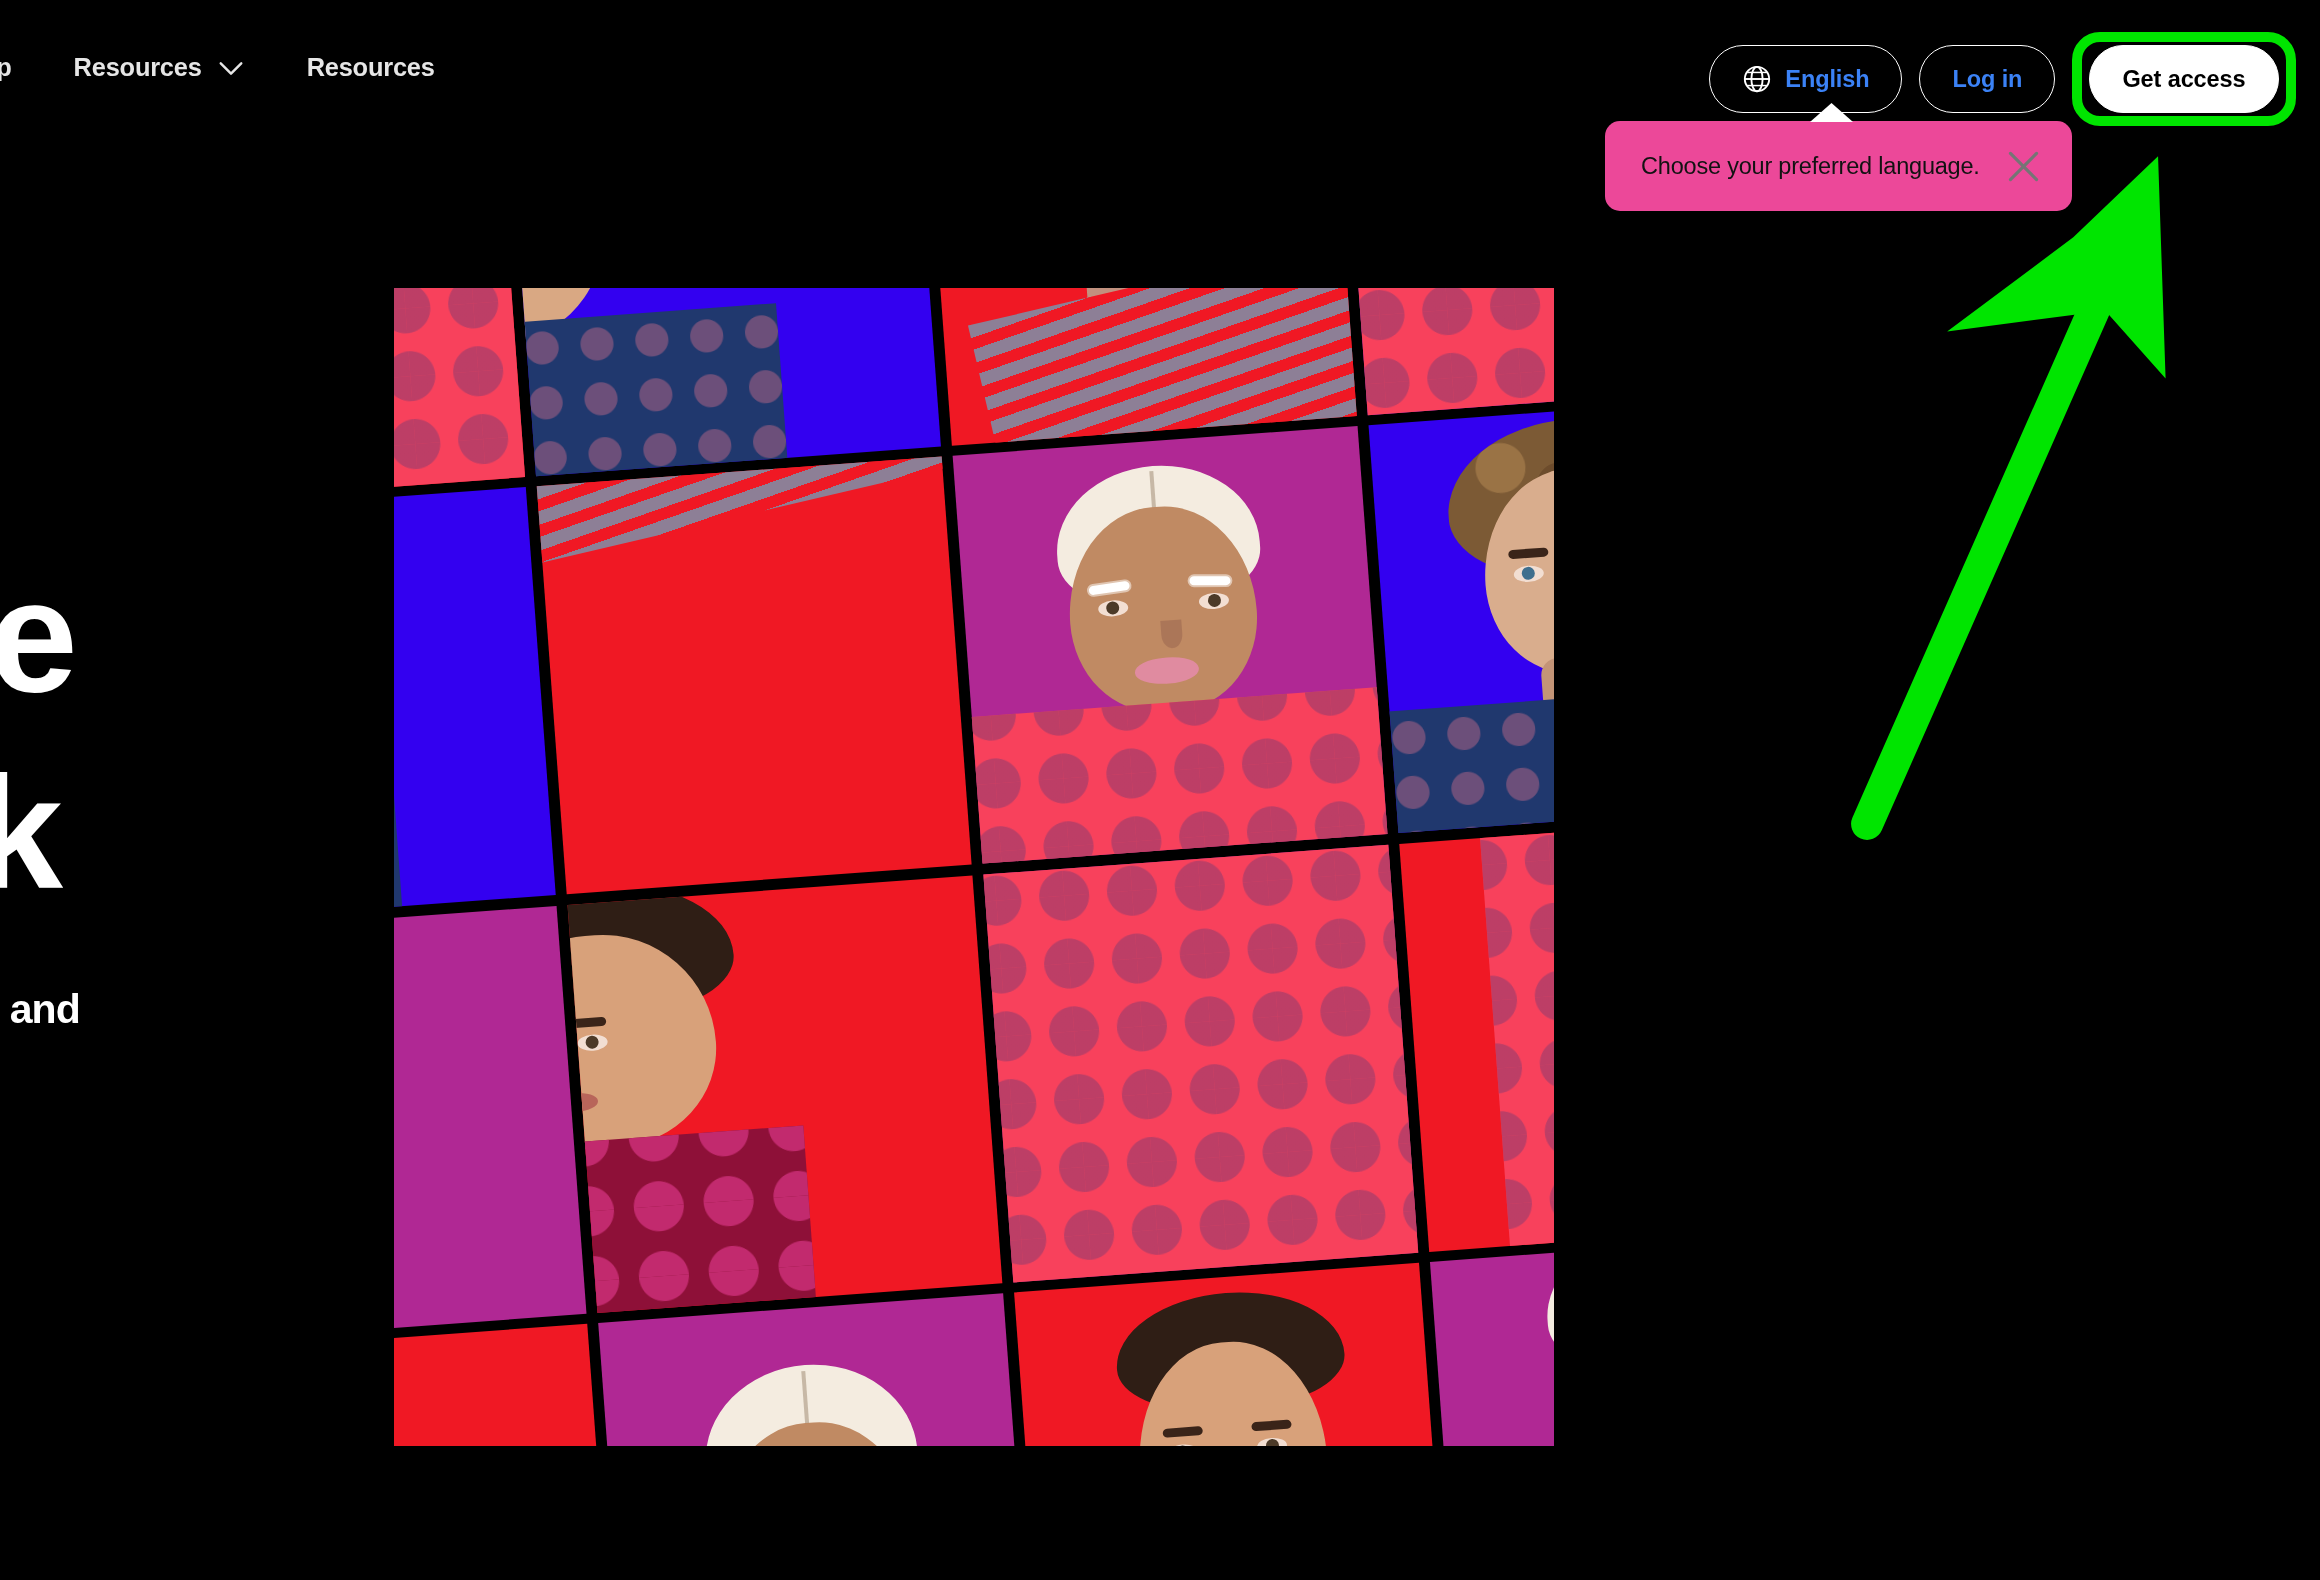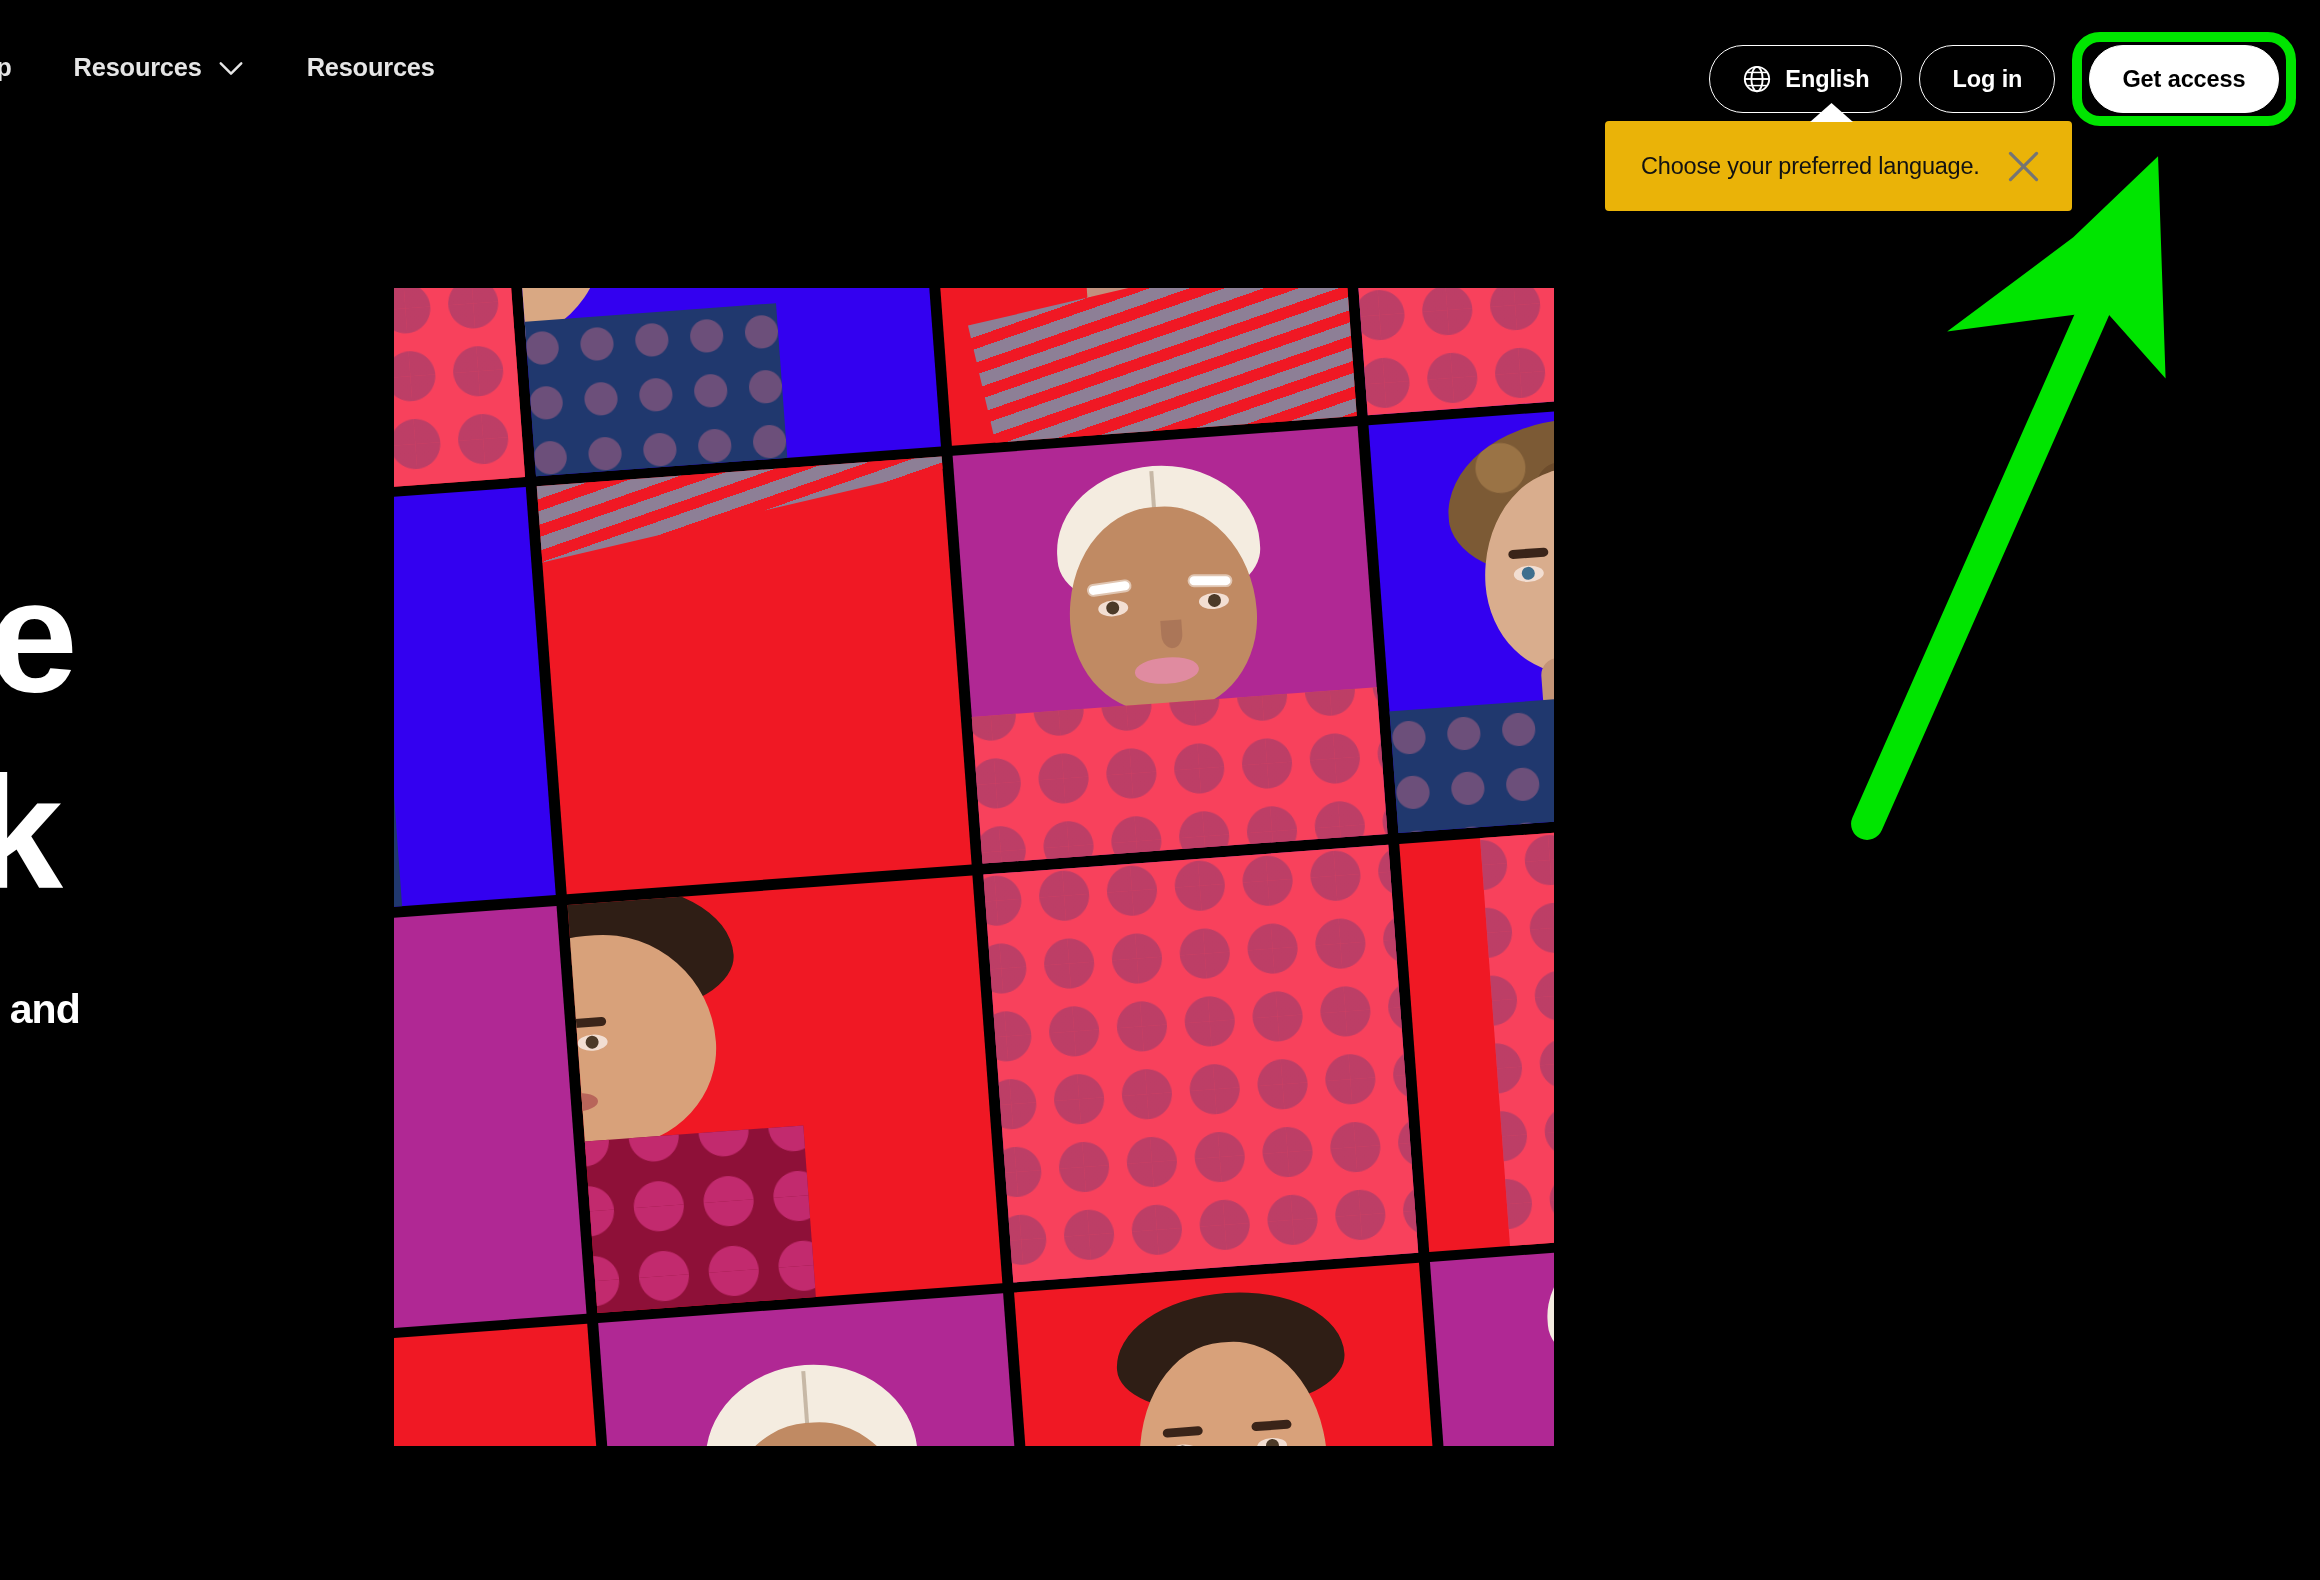--- a/index.html
+++ b/index.html
@@ -71,21 +71,21 @@
     align-items: center;
     justify-content: center;
     font-size: 23.5px;
     font-weight: 700;
     letter-spacing: -0.1px;
     cursor: pointer;
     padding: 0 32px;
   }
   .pill-outline {
     border: 1.9px solid #ffffff;
-    color: #ffffff;
+    color: #3b82f6;
     background: #000000;
     justify-content: space-between;
   }
   .pill-solid {
     border: 1.9px solid #ffffff;
     background: #ffffff;
     color: #000000;
   }
   .globe {
     width: 30px;
@@ -115,22 +115,22 @@
     pointer-events: none;
   }
 
   
   .tooltip {
     position: absolute;
     left: 1605px;
     top: 121px;
     width: 467px;
     height: 90px;
-    background: #eab308;
-    border-radius: 4px;
+    background: #ec4899;
+    border-radius: 15px;
     display: flex;
     align-items: center;
     justify-content: space-between;
     padding: 0 28px 0 36px;
     box-sizing: border-box;
   }
   .tooltip-text {
     color: #121212;
     font-size: 23.5px;
     font-weight: 400;

